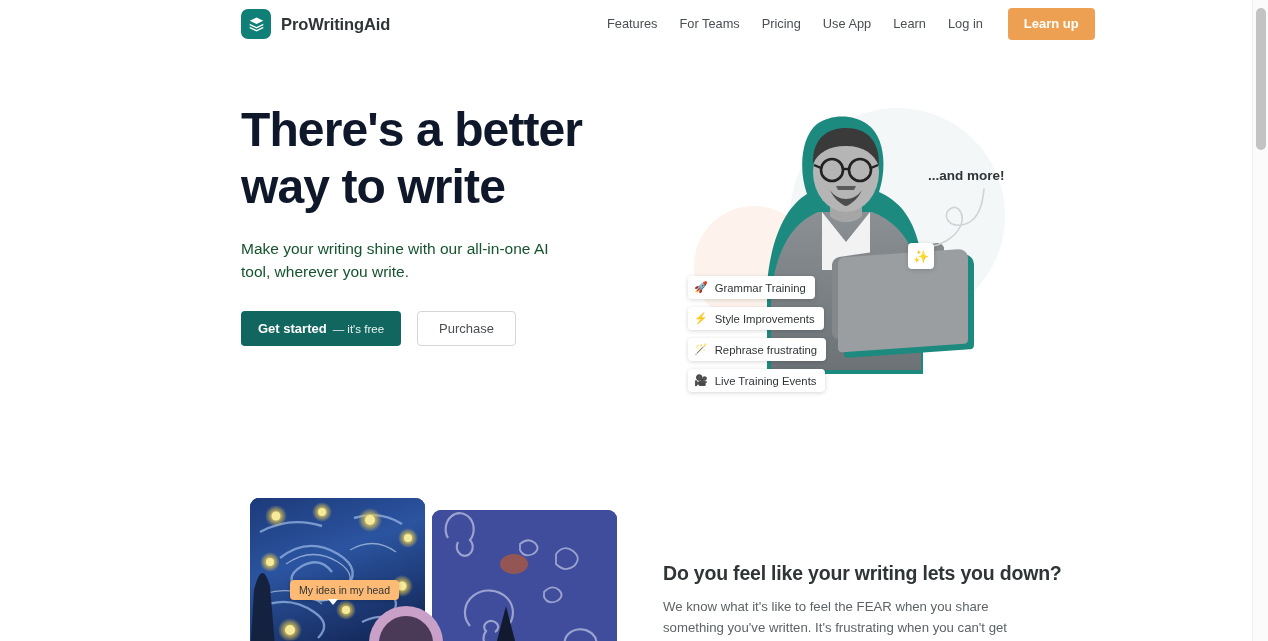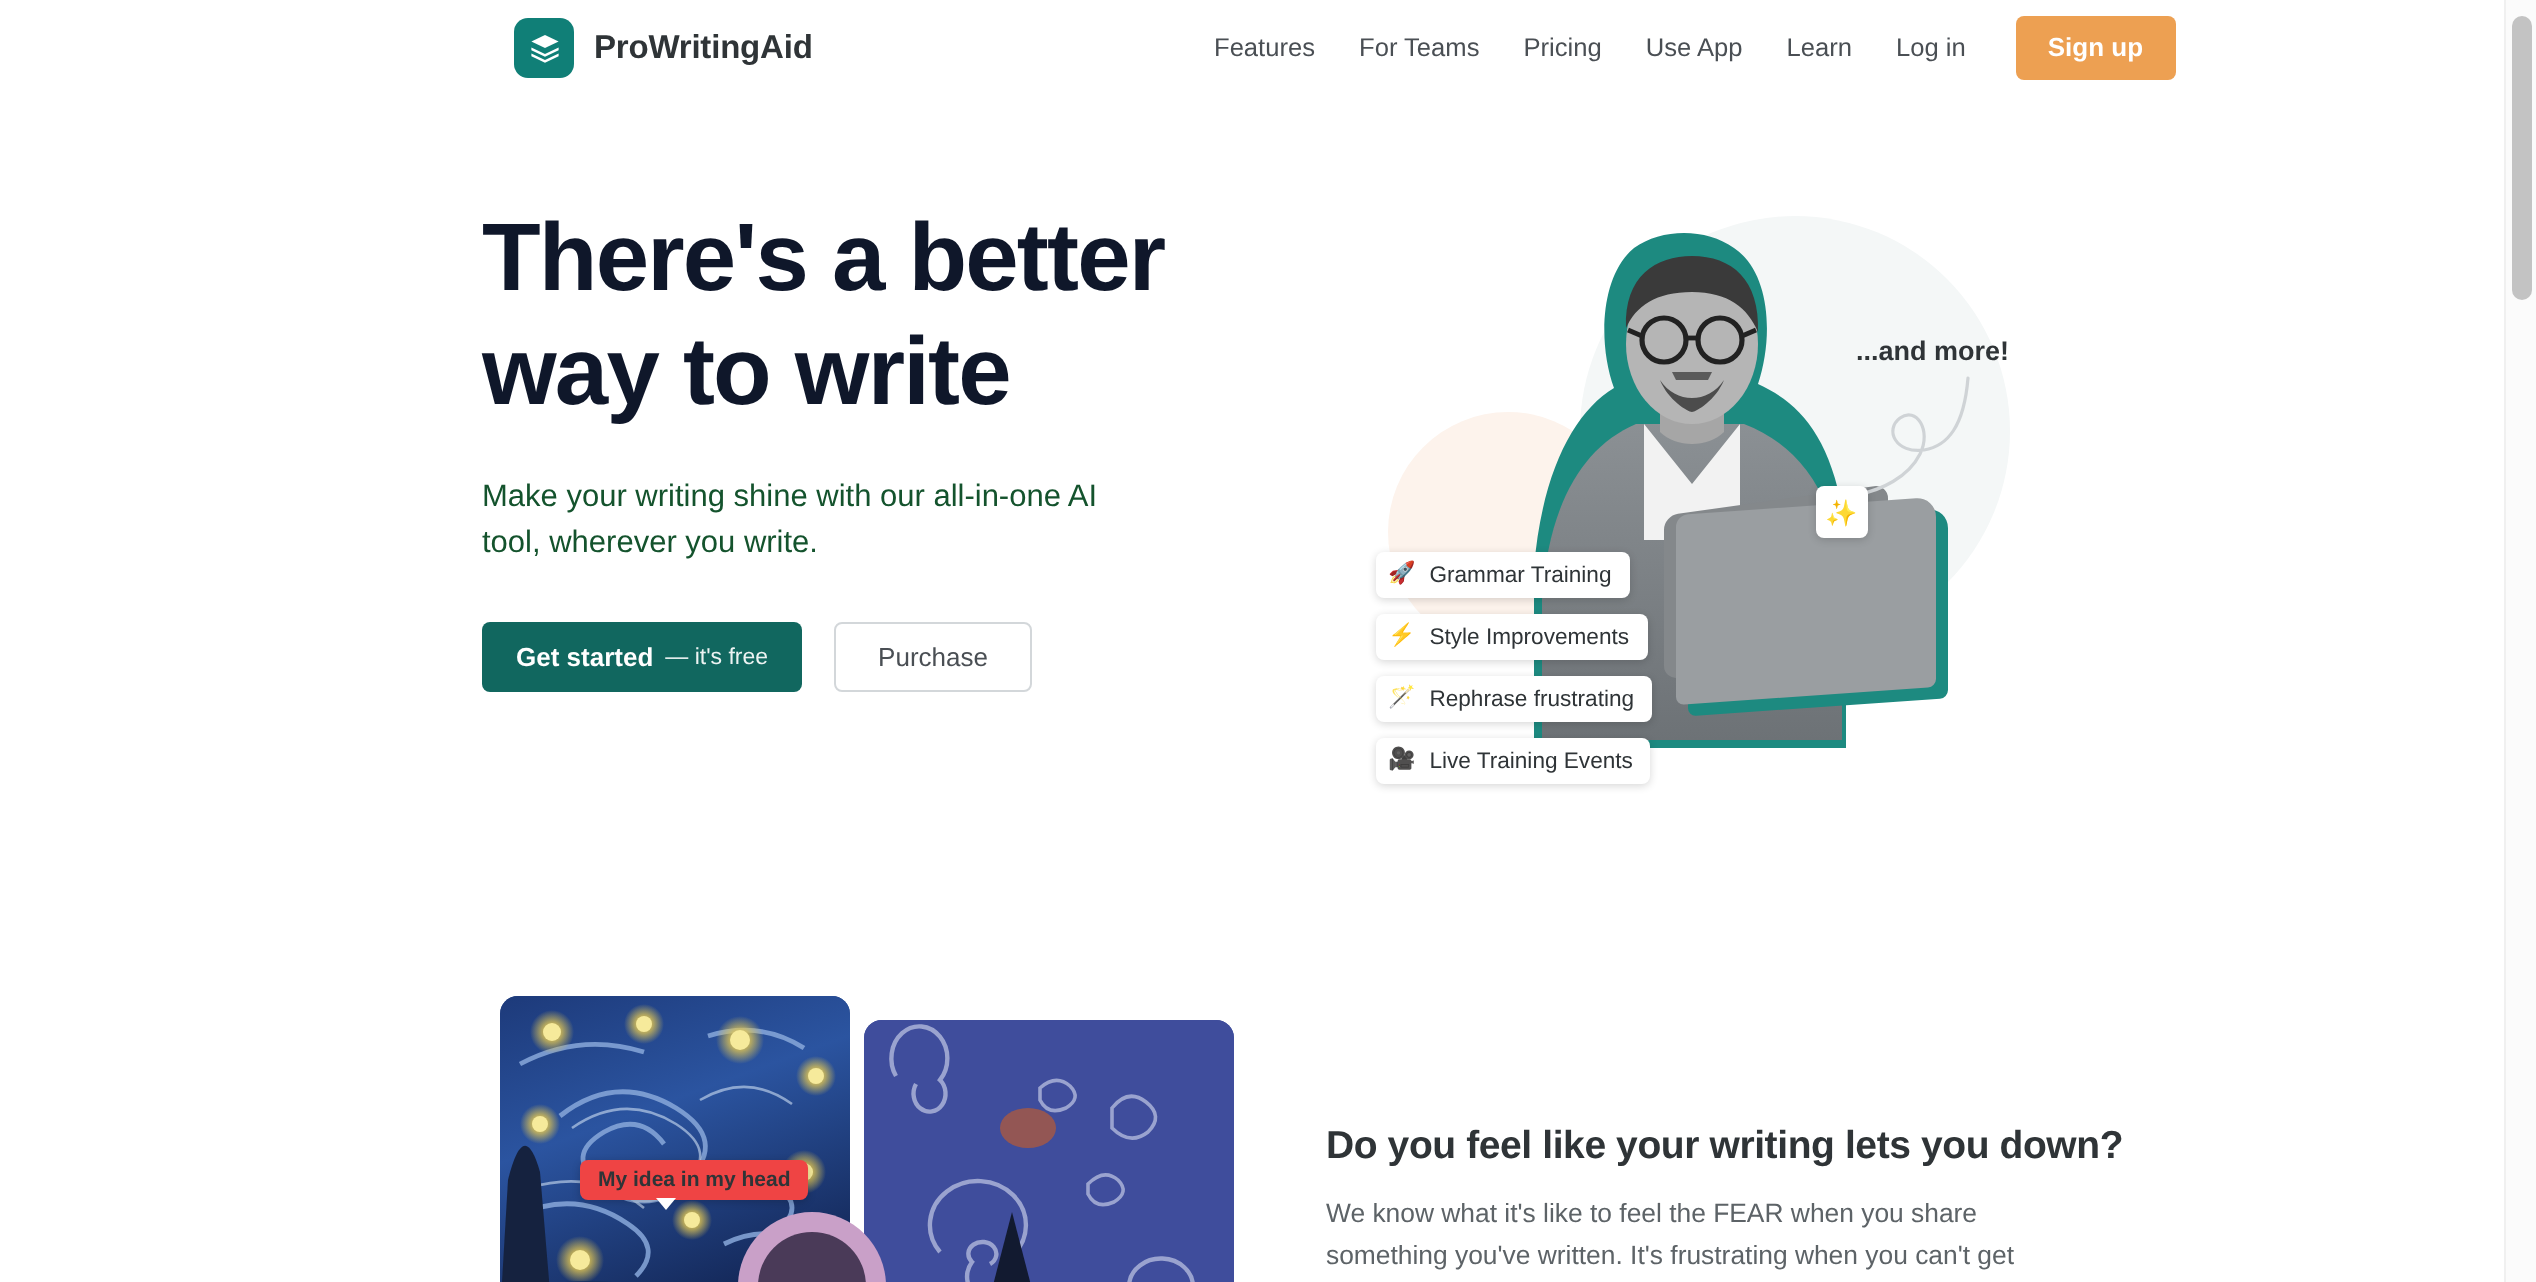--- a/index.html
+++ b/index.html
@@ -40,21 +40,21 @@
     position: absolute;
     top: 0; left: 0;
     width: 1252px;
     height: 48px;
     background: #ffffff;
     display: flex;
     align-items: center;
   }
   .brand {
     position: absolute;
-    left: 257px;
+    left: 241px;
     display: flex;
     align-items: center;
     gap: 10px;
     text-decoration: none;
   }
   .brand-mark {
     width: 30px; height: 30px;
     border-radius: 7px;
     background: #107f77;
     display: flex;
@@ -300,29 +300,28 @@
     left: 9px; top: 30px;
     width: 175px; height: 160px;
     border-radius: 9px;
     overflow: hidden;
     background: #2b4a8c;
   }
   .starry svg { display: block; }
   .tooltip {
     position: absolute;
     left: 49px; top: 112px;
-    background: #ef4444;
+    background: #fdba74;
     border-radius: 4px;
     padding: 4px 9px;
     font-size: 10.5px;
     color: #2f3437;
     box-shadow: 0 1px 4px rgba(0,0,0,0.2);
     white-space: nowrap;
     z-index: 4;
-    font-weight: bold;
   }
   .tooltip::after {
     content: "";
     position: absolute;
     left: 38px; bottom: -5px;
     width: 0; height: 0;
     border-left: 5px solid transparent;
     border-right: 5px solid transparent;
     border-top: 6px solid #ffffff;
   }
@@ -392,21 +391,21 @@
       <span class="brand-name">ProWritingAid</span>
     </a>
 
     <nav class="nav">
       <a class="nav-link" href="#">Features</a>
       <a class="nav-link" href="#">For Teams</a>
       <a class="nav-link" href="#">Pricing</a>
       <a class="nav-link" href="#">Use App</a>
       <a class="nav-link" href="#">Learn</a>
       <a class="nav-link" href="#">Log in</a>
-      <button class="signup-btn">Sign up</button>
+      <button class="signup-btn">Learn up</button>
     </nav>
   </div>
 
   <section class="hero">
 
     <div class="hero-copy">
       <h1 class="hero-title">
         <span>There's a better</span><br>
         <span>way to write</span>
       </h1>

